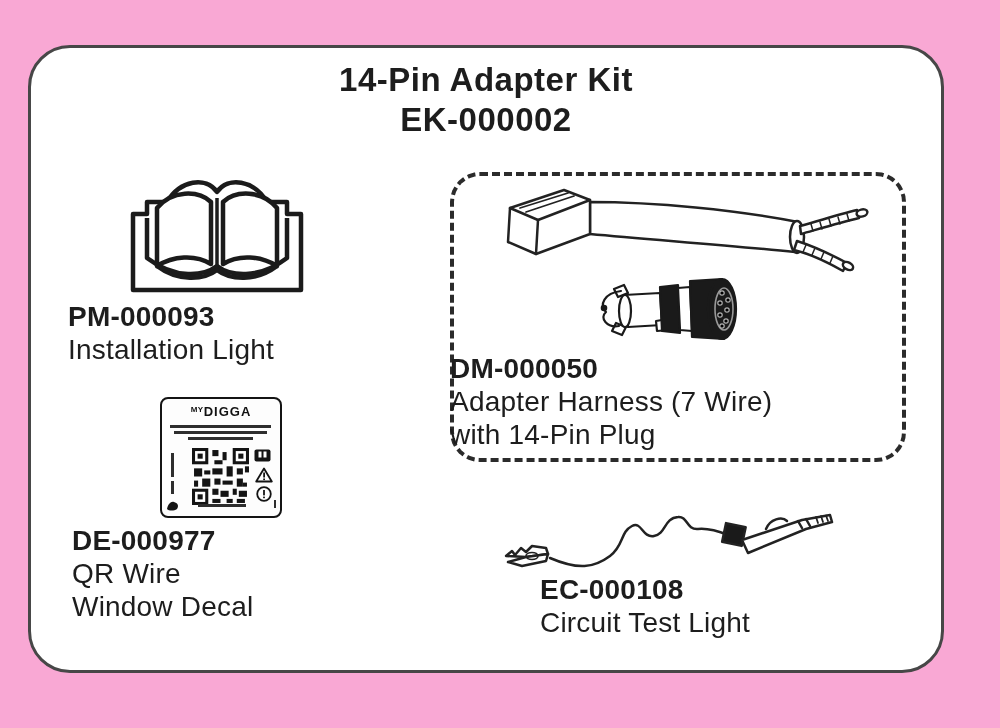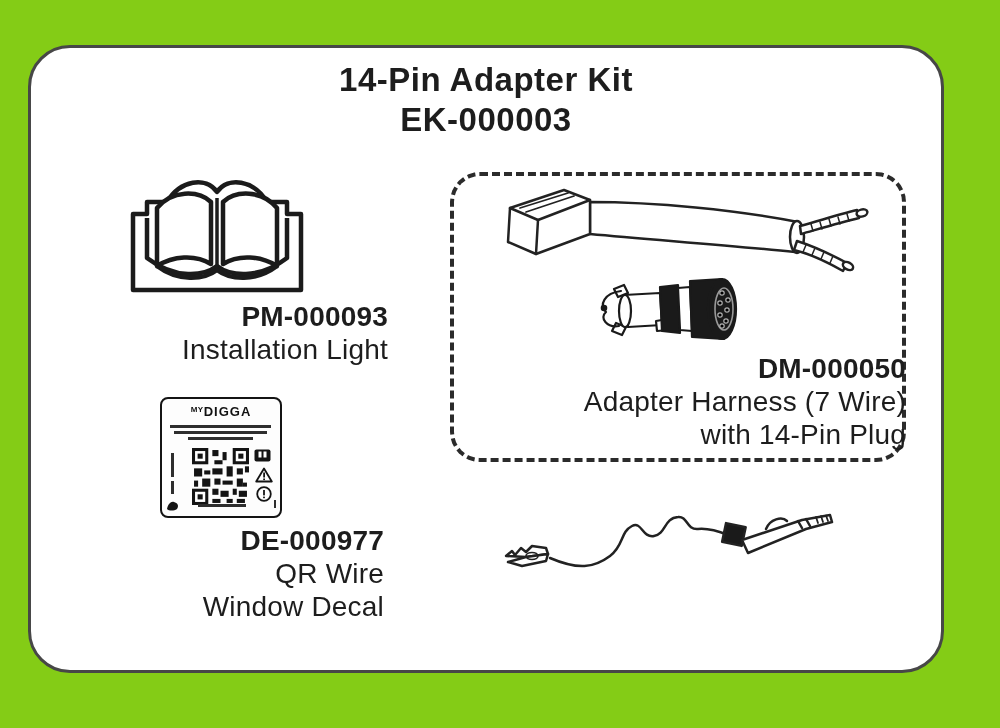--- a/index.html
+++ b/index.html
@@ -1,21 +1,21 @@
 <!DOCTYPE html>
 <html><head>
 <meta charset="utf-8">
 <style>
   * { margin: 0; padding: 0; box-sizing: border-box; }
   html, body { background: #ffffff; }
   .page {
     position: relative;
     width: 1000px;
     height: 728px;
-    background: #84cc16;
+    background: #f9a8d4;
     font-family: "Liberation Sans", "DejaVu Sans", sans-serif;
     color: #1d1d1d;
     overflow: hidden;
   }
   .frame {
     position: absolute;
     left: 28px; top: 45px;
     width: 916px; height: 628px;
     border: 3px solid #474747;
     border-radius: 42px;
@@ -27,21 +27,21 @@
     left: 28px; top: 60px;
     width: 916px;
     text-align: center;
     font-size: 33px;
     font-weight: bold;
     line-height: 40px;
     letter-spacing: 0.5px;
   }
   .label {
     position: absolute;
-    text-align: right;
+    text-align: left;
     font-size: 28px;
     line-height: 33px;
     letter-spacing: 0.2px;
   }
   .label .pn { font-weight: bold; }
   .dashed-box {
     position: absolute;
     left: 450px; top: 172px;
     width: 456px; height: 290px;
     border: 4px dashed #2b2b2b;
@@ -71,21 +71,21 @@
   svg { display: block; }
 </style>
 </head>
 <body>
 
 <div class="page">
   <div class="frame"></div>
 
   <div class="kit-title">
     <div>14-Pin Adapter Kit</div>
-    <div>EK-000003</div>
+    <div>EK-000002</div>
   </div>
 
   <svg class="abs" style="left:128px; top:168px;" width="178" height="126" viewBox="0 0 178 126">
     <g fill="#ffffff" stroke="#1b1b1b" stroke-width="4.5" stroke-linejoin="round">
       <path d="M5,122 V46 H19 V34 H39 C52,12 78,8 89,24 C100,8 126,12 139,34 H159 V46 H173 V122 Z"></path>
       <path fill="none" d="M19,50 V90 C48,112 76,108 89,98 C102,108 130,112 159,90 V50"></path>
       <path d="M29,40 C44,22 70,22 83,34 L83,96 C67,86 45,88 29,98 Z"></path>
       <path d="M149,40 C134,22 108,22 95,34 L95,96 C111,86 133,88 149,98 Z"></path>
       <path fill="none" d="M29,98 C50,114 76,112 89,102 C102,112 128,114 149,98"></path>
       <path fill="none" stroke-width="3.5" d="M89,30 V100"></path>
@@ -241,13 +241,17 @@
       <ellipse cx="30" cy="44" rx="6" ry="3.5" fill="none" stroke-width="1.6"></ellipse>
 
       <rect x="222" y="13" width="20" height="19" fill="#1a1a1a" transform="rotate(12 232 22)"></rect>
 
       <path d="M240,28 L300,8 L328,3 L330,10 L304,17 L246,41 Z"></path>
       <path fill="none" d="M296,9 L300,16 M304,7 L308,14"></path>
       <path fill="none" stroke-width="1.8" d="M314,5 L316,11 M319,4 L321,10 M324,3.5 L326,9"></path>
       <path fill="none" d="M264,17 C268,7 280,4 285,9"></path>
     </g>
   </svg>
+  <div class="label" style="left:540px; top:573px; width:300px;">
+    <div class="pn">EC-000108</div>
+    <div>Circuit Test Light</div>
+  </div>
 </div>
 
 </body></html>

